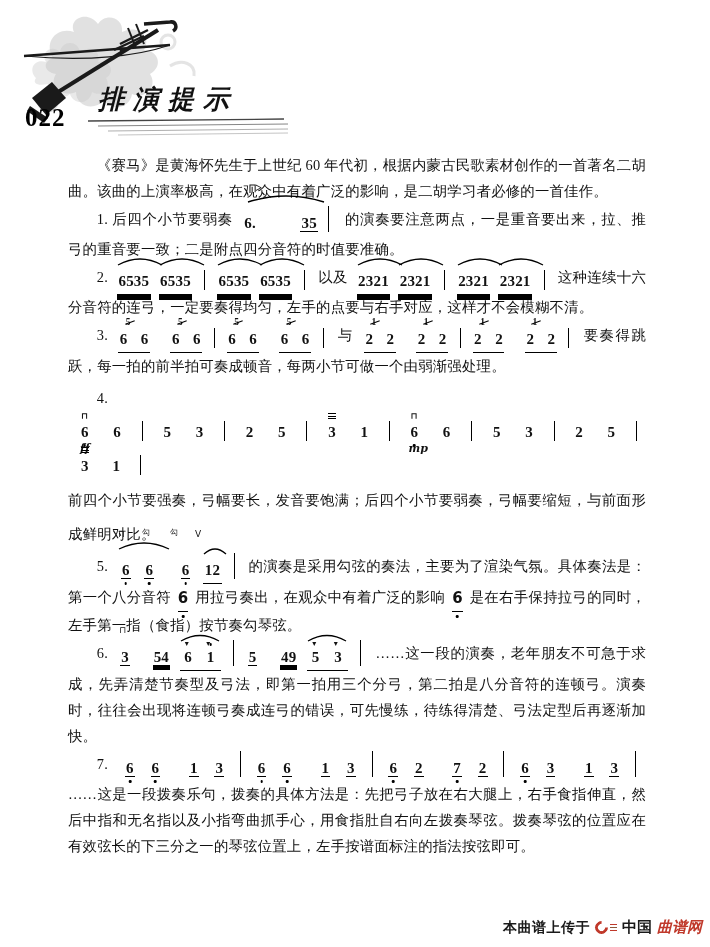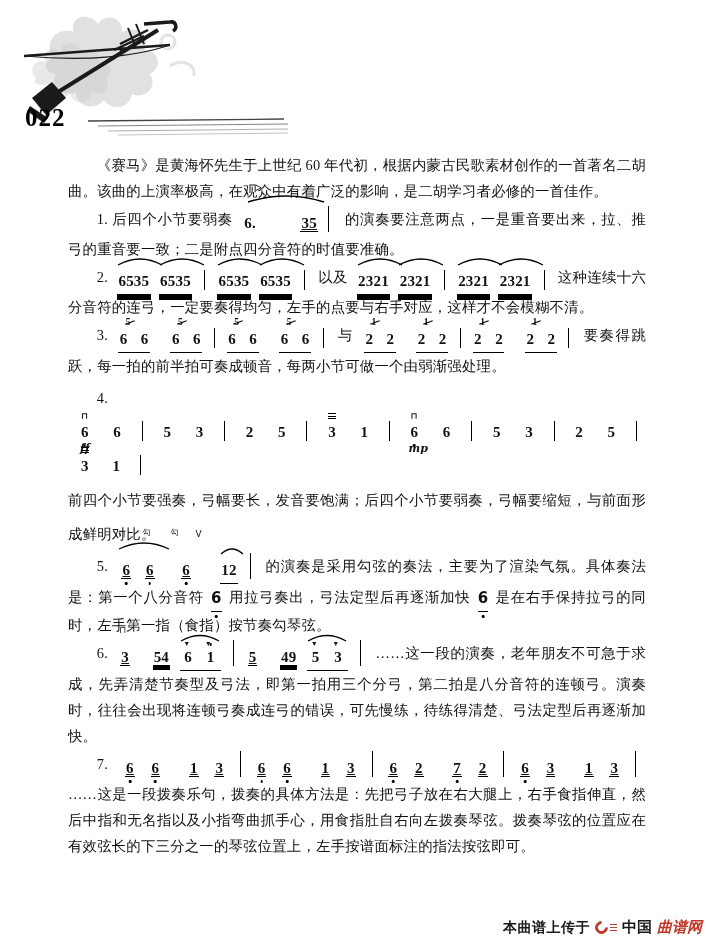--- a/index.html
+++ b/index.html
@@ -44,21 +44,21 @@
     letter-spacing:0.2px;
   }
   p.para.indent{text-indent:2em;}
   .blk{margin-bottom:6px;}
   .nwrap{display:inline-block;position:relative;vertical-align:-4px;}
   .note{
     display:inline-block;position:relative;
     font-weight:bold;font-size:15px;line-height:16px;
     padding:0 1px;
   }
-  .note.u1{border-bottom:1.6px solid #000;text-decoration:underline;}
+  .note.u1{border-bottom:1.6px solid #000;}
   .note.u2{box-shadow:0 2px 0 0 #000, 0 5px 0 0 #000;}
   .grp{display:inline-block;position:relative;margin:0 2px;}
   .grp.u1{border-bottom:1.6px solid #000;}
   .grp.u2{box-shadow:0 2.5px 0 0 #000, 0 6px 0 0 #000;}
   .grp .note{padding:0 1.5px;border:0;box-shadow:none;}
   .bar{display:inline-block;width:1px;height:20px;background:#000;margin:0 6px;vertical-align:-4px;}
   .bar.tall{height:26px;}
   .sp{display:inline-block;width:9px;}
   .sp.w{display:inline-block;width:18px;}
   .dotlow{position:absolute;left:50%;transform:translateX(-50%);bottom:-7px;width:2.6px;height:2.6px;border-radius:50%;background:#000;}
@@ -137,20 +137,21 @@
         <path d="M110 22 L118 42" stroke-width="2" fill="none"></path>
         <path d="M118 18 L126 38" stroke-width="2" fill="none"></path>
         <circle cx="104" cy="44" r="2.4" stroke="none"></circle>
         <path d="M14 92 L34 76 L48 92 L28 109 Z" stroke="none"></path>
         <path d="M12 100 L30 112 L26 117 L9 105 Z" stroke="none"></path>
       </g>
     </svg>
   </div>
 
 
+  <div class="section-title">排演提示</div>
 
   <div class="title-rules">
     <svg width="200" height="18" viewBox="0 0 200 18">
       <path d="M0 3 L196 1" stroke="#444" stroke-width="1.3" fill="none"></path>
       <path d="M10 8 L200 6" stroke="#777" stroke-width="0.9" fill="none"></path>
       <path d="M20 13 L200 11" stroke="#999" stroke-width="0.8" fill="none"></path>
       <path d="M30 17 L200 15" stroke="#aaa" stroke-width="0.7" fill="none"></path>
     </svg>
   </div>
 
@@ -393,33 +394,33 @@
       <span class="note u1" style="margin:0 5px;">
         <span>6</span><span class="dotlow"></span>
       </span>
       <span class="note u1" style="margin:0 5px;">
         <span>6</span><span class="dotlow"></span>
       </span>
       <span class="sp"></span>
       <span class="note u1" style="margin:0 5px;">
         <span>6</span><span class="dotlow"></span>
       </span>
-      <span class="grp u1" style="margin-left:20px;">
+      <span class="grp u1" style="margin-left:4px;">
         <span class="slur" style="top:-11px;">
             <svg width="24" height="9">
               <path d="M1 8 Q12 -2 23 8" stroke="#000" stroke-width="1.3" fill="none"></path>
             </svg>
           </span>
         <span class="note">12</span>
       </span>
       <span class="bar tall"></span>
     </span>
     <span>的演奏是采用勾弦的奏法，主要为了渲染气氛。具体奏法是：第一个八分音符</span>
     <span class="inline-note"><span>6</span><span class="dotlow"></span></span>
-    <span>用拉弓奏出，弓法定型后再逐渐加快</span>
+    <span>用拉弓奏出，在观众中有着广泛的影响</span>
     <span class="inline-note"><span>6</span><span class="dotlow"></span></span>
     <span>是在右手保持拉弓的同时，左手第一指（食指）按节奏勾琴弦。</span>
   </p>
 
   <p class="para blk">
     <span style="display:inline-block;width:2em;"></span><span>6.</span>
     <span class="nwrap" style="margin:0 4px;">
       <span class="bowmark" style="top:-14px;left:3px;">⊓</span>
       <span class="note u1" style="margin:0 4px;">3</span>
       <span class="sp"></span>

